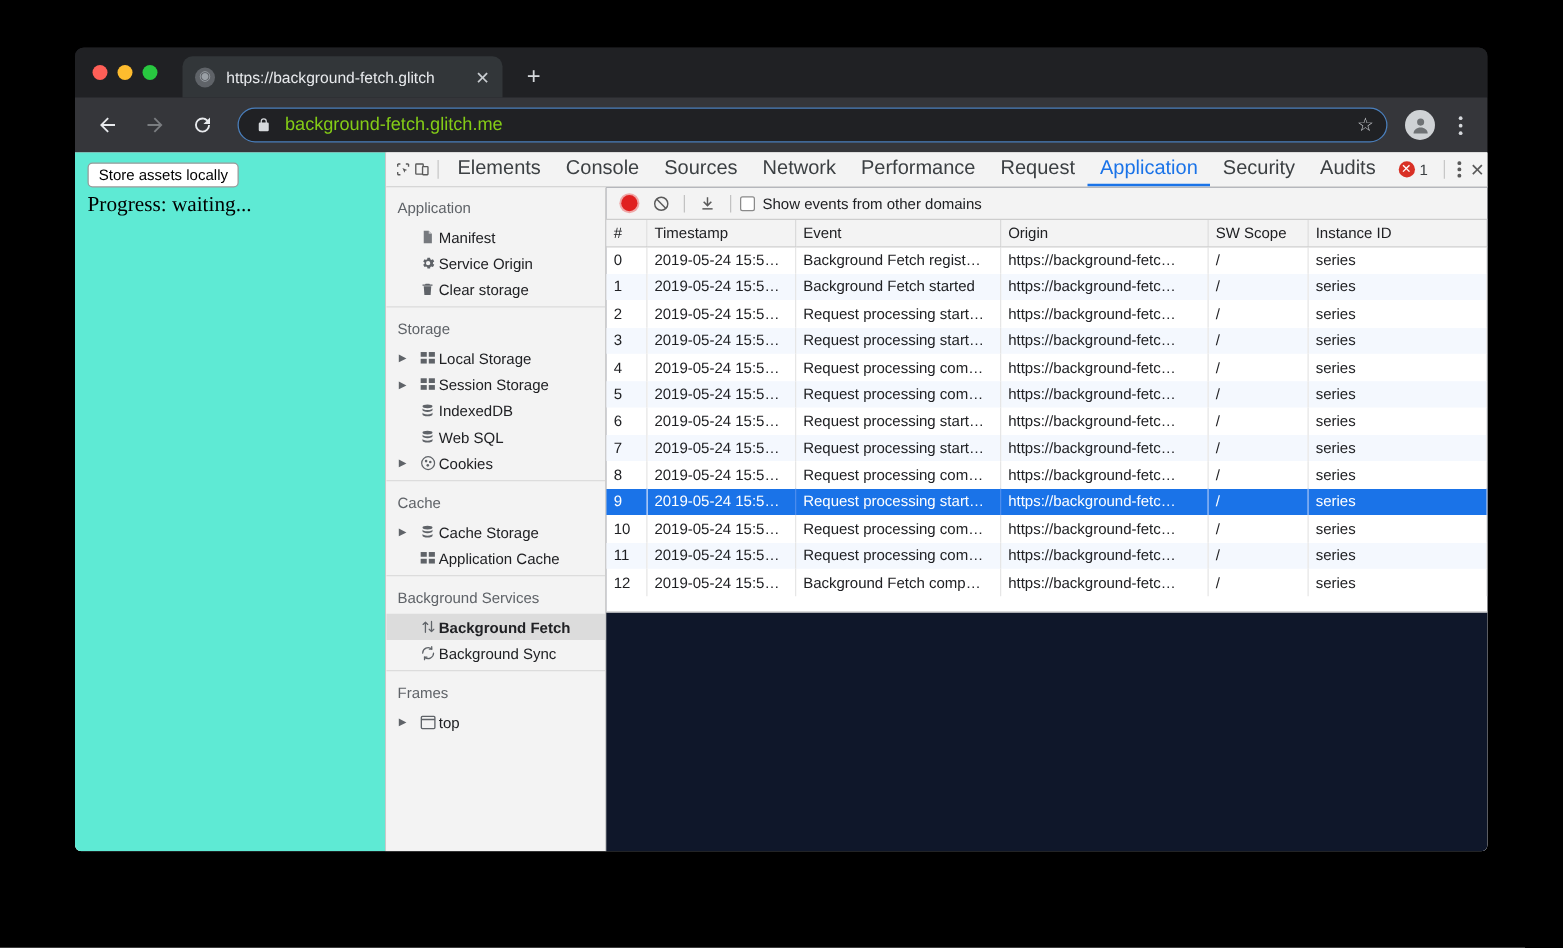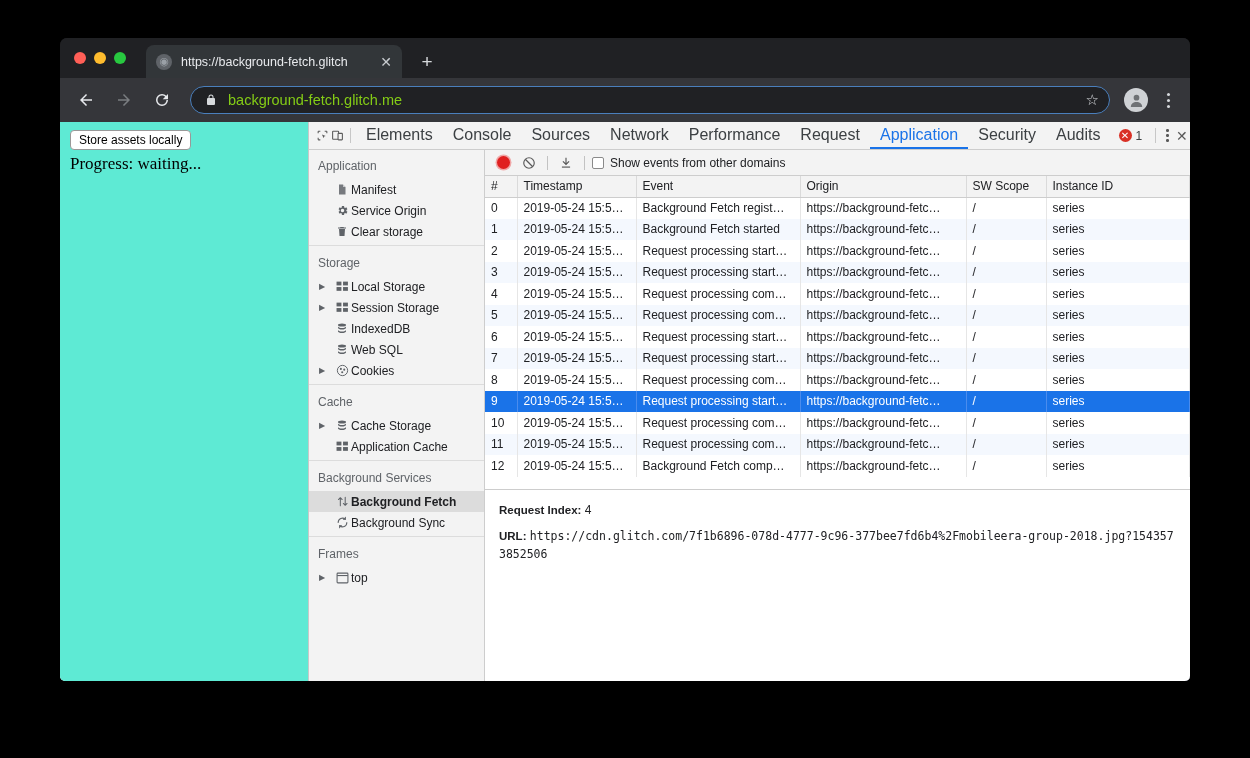--- a/index.html
+++ b/index.html
@@ -788,28 +788,18 @@
                     <td></td>
                     <td></td>
                     <td></td>
                     <td></td>
                     <td></td>
               </tr>
                 </tfoot>
             </table>
           </div>
 
-          <div id="detail">
-            <div class="detail-row">
-              <span class="detail-key">Request Index:</span>
-              <span>4</span>
-            </div>
-            <div class="detail-row">
-              <span class="detail-key">URL:</span>
-              <span class="mono">https://cdn.glitch.com/7f1b6896-078d-4777-9c96-377bee7fd6b4%2Fmobileera-group-2018.jpg?1543573852506</span>
-            </div>
-          </div>
 
         </div>
       </div>
     </div>
   </div>
 </div>
 
 </body></html>

